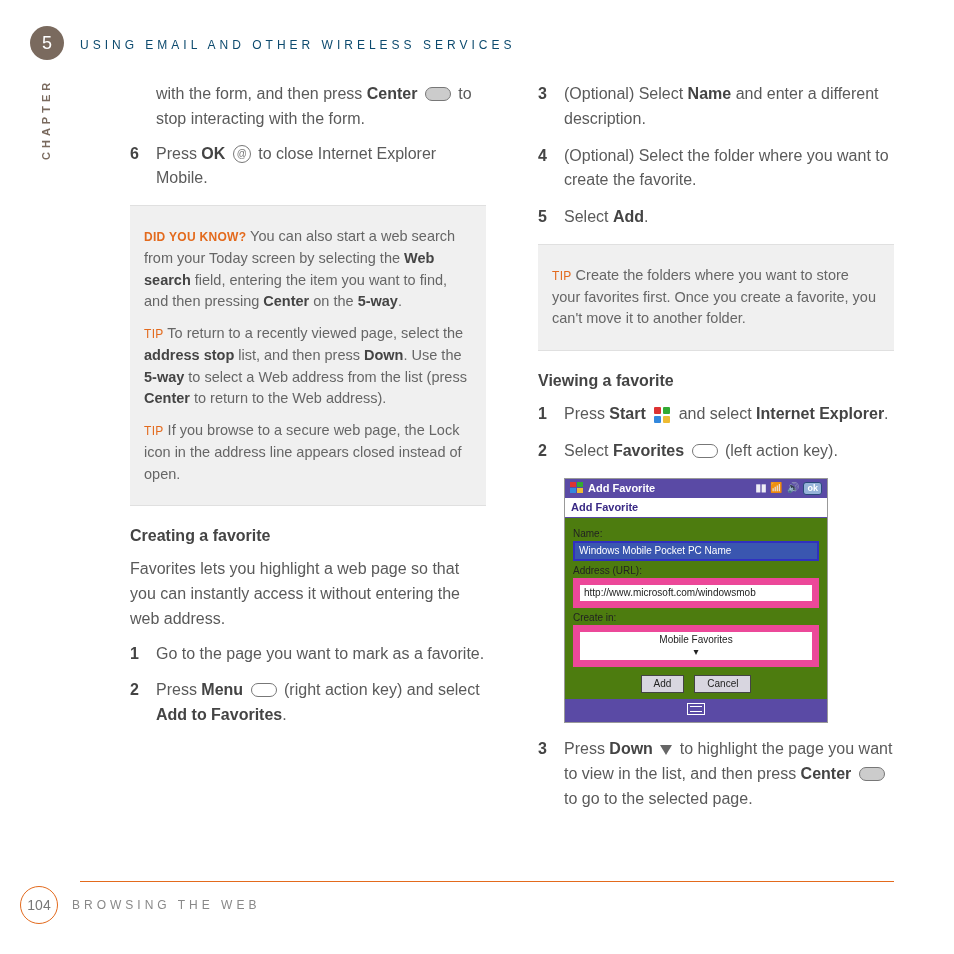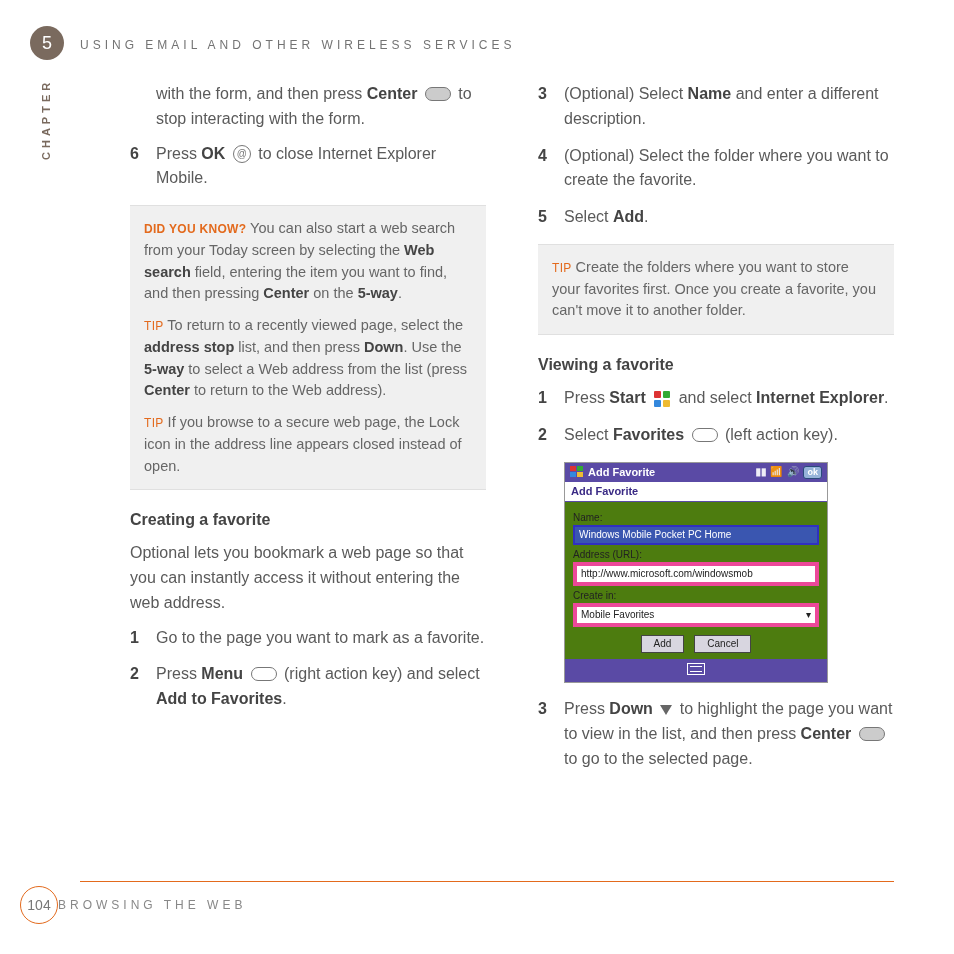--- a/index.html
+++ b/index.html
@@ -36,21 +36,21 @@
     transform: rotate(-90deg);
     transform-origin: left top;
     font-size: 11px;
     letter-spacing: 4px;
     color: #7a6a5e;
     font-weight: 600;
   }
   .running-header {
     font-size: 12px;
     letter-spacing: 4px;
-    color: #737373;
+    color: #0c4a6e;
     margin-bottom: 30px;
     margin-top: 8px;
   }
   .columns {
     display: flex;
     gap: 52px;
     padding-left: 50px;
   }
   .col {
     flex: 1;
@@ -85,21 +85,21 @@
     color: #444;
   }
   ol.continued { counter-reset: step 5; }
   ol.right-a { counter-reset: step 2; }
   ol.right-c { counter-reset: step 2; }
   .tipbox {
     background: #f0f0f0;
     border: 1px solid #e0e0e0;
     border-right: none;
     border-left: none;
-    padding: 12px 14px;
+    padding: 20px 14px;
     font-size: 14.5px;
     line-height: 1.5;
     color: #666;
     margin: 14px 0;
   }
   .tipbox .dyk { color: #e36a1d; font-weight: 700; font-size: 12px; letter-spacing: .3px; }
   .tipbox .tip { color: #e36a1d; font-weight: 400; font-size: 12px; letter-spacing: .3px; }
   .tipbox p { margin-bottom: 10px; }
   .tipbox p:last-child { margin-bottom: 0; }
   .icon-pill {
@@ -161,38 +161,39 @@
     gap:4px;
     font-weight:bold;
   }
   .shot .titlebar .flag4 { width:14px;height:12px; }
   .shot .titlebar .spacer{flex:1;}
   .shot .titlebar .ticon{font-size:10px;opacity:.9;}
   .shot .okbtn{background:#96b3d9;border:1px solid #2a4a7a;border-radius:3px;font-size:9px;padding:0 3px;color:#fff;}
   .shot .subbar{background:#fff;border-bottom:1px solid #5a4aa5;padding:3px 6px;color:#3a2a85;font-weight:bold;}
   .shot .body{background:#4d7c0f;padding:6px 8px;}
   .shot .lbl{font-size:10px;margin-top:4px;}
-  .shot .field{border:4px solid #ec4899;background:#fff;padding:2px 4px;font-size:10px;margin-top:1px;}
+  .shot .field{border:7px solid #ec4899;background:#fff;padding:2px 4px;font-size:10px;margin-top:1px;}
   .shot .field.focus{border:2px solid #3030c0;background:#3a56b0;color:#fff;}
-  .shot .field.drop{display:flex;justify-content:space-between;align-items:center;}
+  .shot .field.drop{display:flex;justify-content:space-between;align-items:center;flex-direction:column;}
   .shot .btrow{display:flex;gap:10px;justify-content:center;margin-top:8px;}
   .shot .btn{border:1px solid #444;background:#d8d6e0;padding:2px 12px;font-size:10px;}
   .shot .footer{background:#5a4aa5;padding:4px;text-align:center;}
   .shot .kbd{display:inline-block;width:18px;height:12px;border:1px solid #fff;position:relative;}
   .shot .kbd::before{content:"";position:absolute;inset:2px;border-top:1px solid #fff;border-bottom:1px solid #fff;}
   .footer-rule{
     position:absolute;
     left:80px; right:60px; bottom:72px;
     height:1px; background:#e36a1d;
   }
   .page-footer{
     position:absolute;
     left:20px; bottom:30px;
     display:flex;
     align-items:center;
+    gap:14px;
   }
   .page-num{
     width:38px;height:38px;border:1.5px solid #e36a1d;border-radius:50%;
     display:flex;align-items:center;justify-content:center;
     font-size:14px;color:#777;
   }
   .footer-text{
     font-size:12px;letter-spacing:4px;color:#888;
   }
 </style>
@@ -228,21 +229,21 @@
         </p>
         <p>
           <span class="tip">TIP</span><span> To return to a recently viewed page, select the </span><b>address stop</b><span> list, and then press </span><b>Down</b><span>. Use the </span><b>5-way</b><span> to select a Web address from the list (press </span><b>Center</b><span> to return to the Web address).</span>
         </p>
         <p>
           <span class="tip">TIP</span><span> If you browse to a secure web page, the Lock icon in the address line appears closed instead of open.</span>
         </p>
       </div>
 
       <h3 class="subhead">Creating a favorite</h3>
-      <p>Optional lets you bookmark a web page so that you can instantly access it without entering the web address.</p>
+      <p>Favorites lets you highlight a web page so that you can instantly access it without entering the web address.</p>
 
       <ol class="steps">
         <li>Go to the page you want to mark as a favorite.</li>
         <li>
           <span>Press </span><b>Menu</b>
           <span class="icon-pill"></span><span> (right action key) and select </span><b>Add to Favorites</b><span>.</span>
         </li>
       </ol>
     </div>
 
@@ -297,21 +298,21 @@
           <span>Add Favorite</span>
           <span class="spacer"></span>
           <span class="ticon">▮▮</span>
           <span class="ticon">📶</span>
           <span class="ticon">🔊</span>
           <span class="okbtn">ok</span>
         </div>
         <div class="subbar">Add Favorite</div>
         <div class="body">
           <div class="lbl">Name:</div>
-          <div class="field focus">Windows Mobile Pocket PC Home</div>
+          <div class="field focus">Windows Mobile Pocket PC Name</div>
           <div class="lbl">Address (URL):</div>
           <div class="field">http://www.microsoft.com/windowsmob</div>
           <div class="lbl">Create in:</div>
           <div class="field drop">
             <span>Mobile Favorites</span>
             <span>▾</span>
           </div>
           <div class="btrow">
             <div class="btn">Add</div>
             <div class="btn">Cancel</div>

